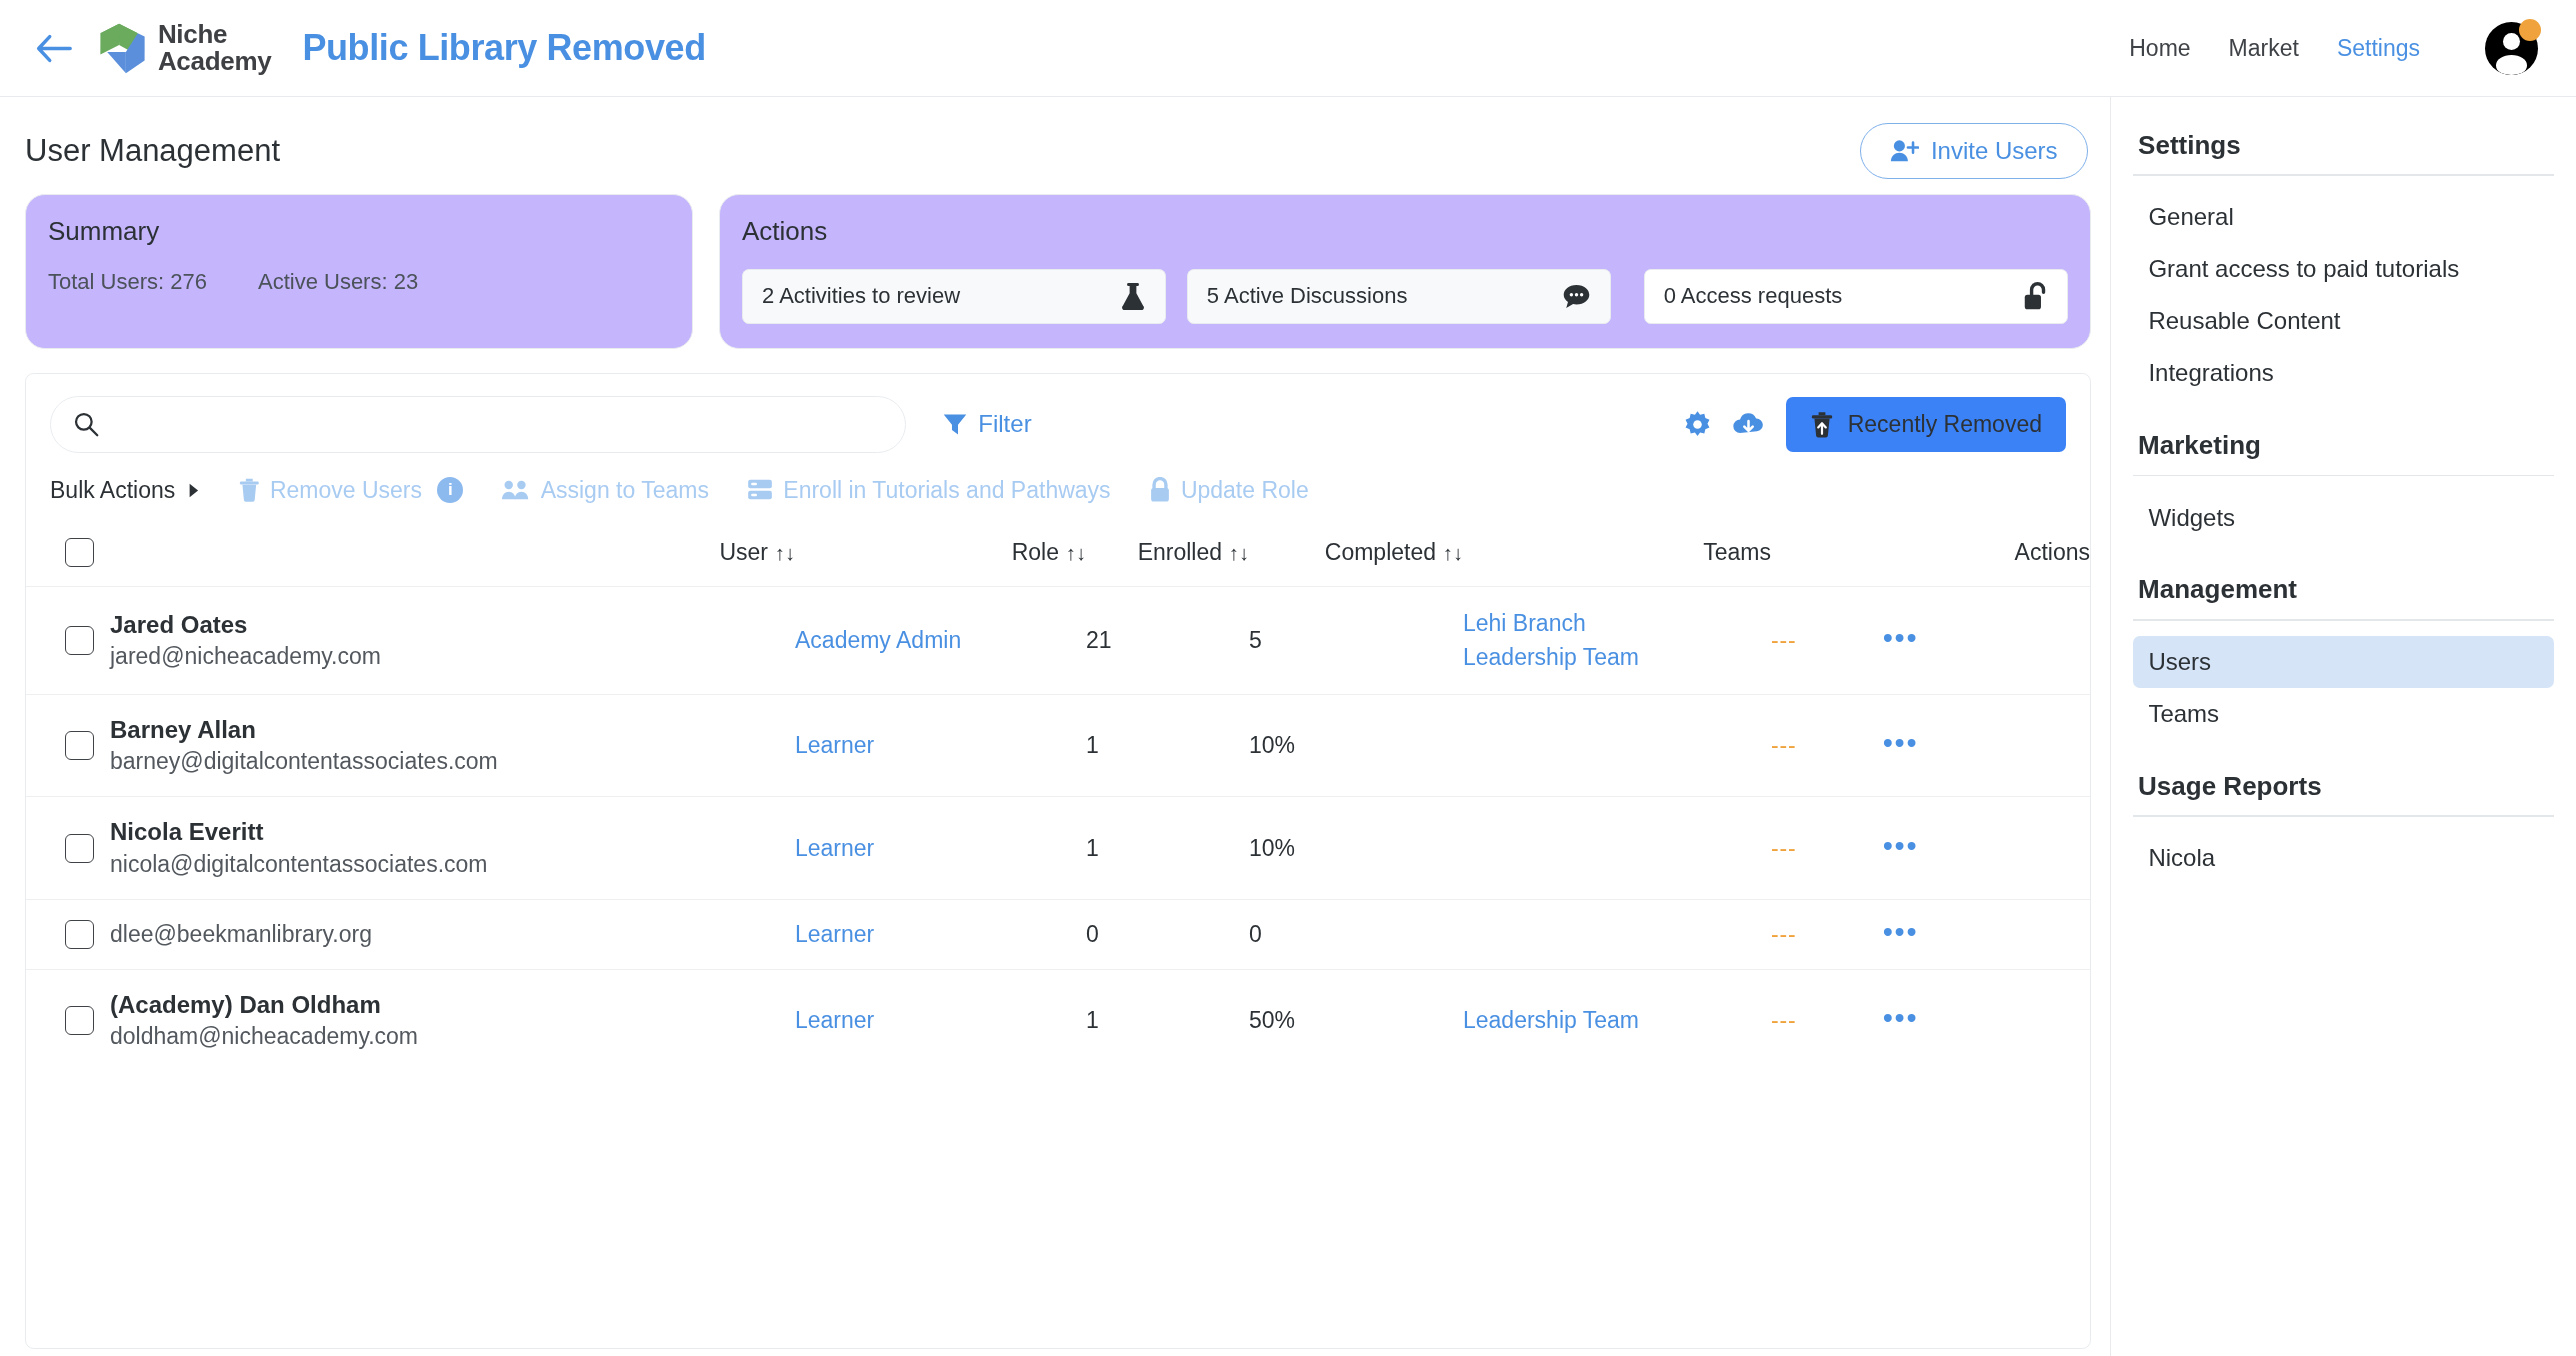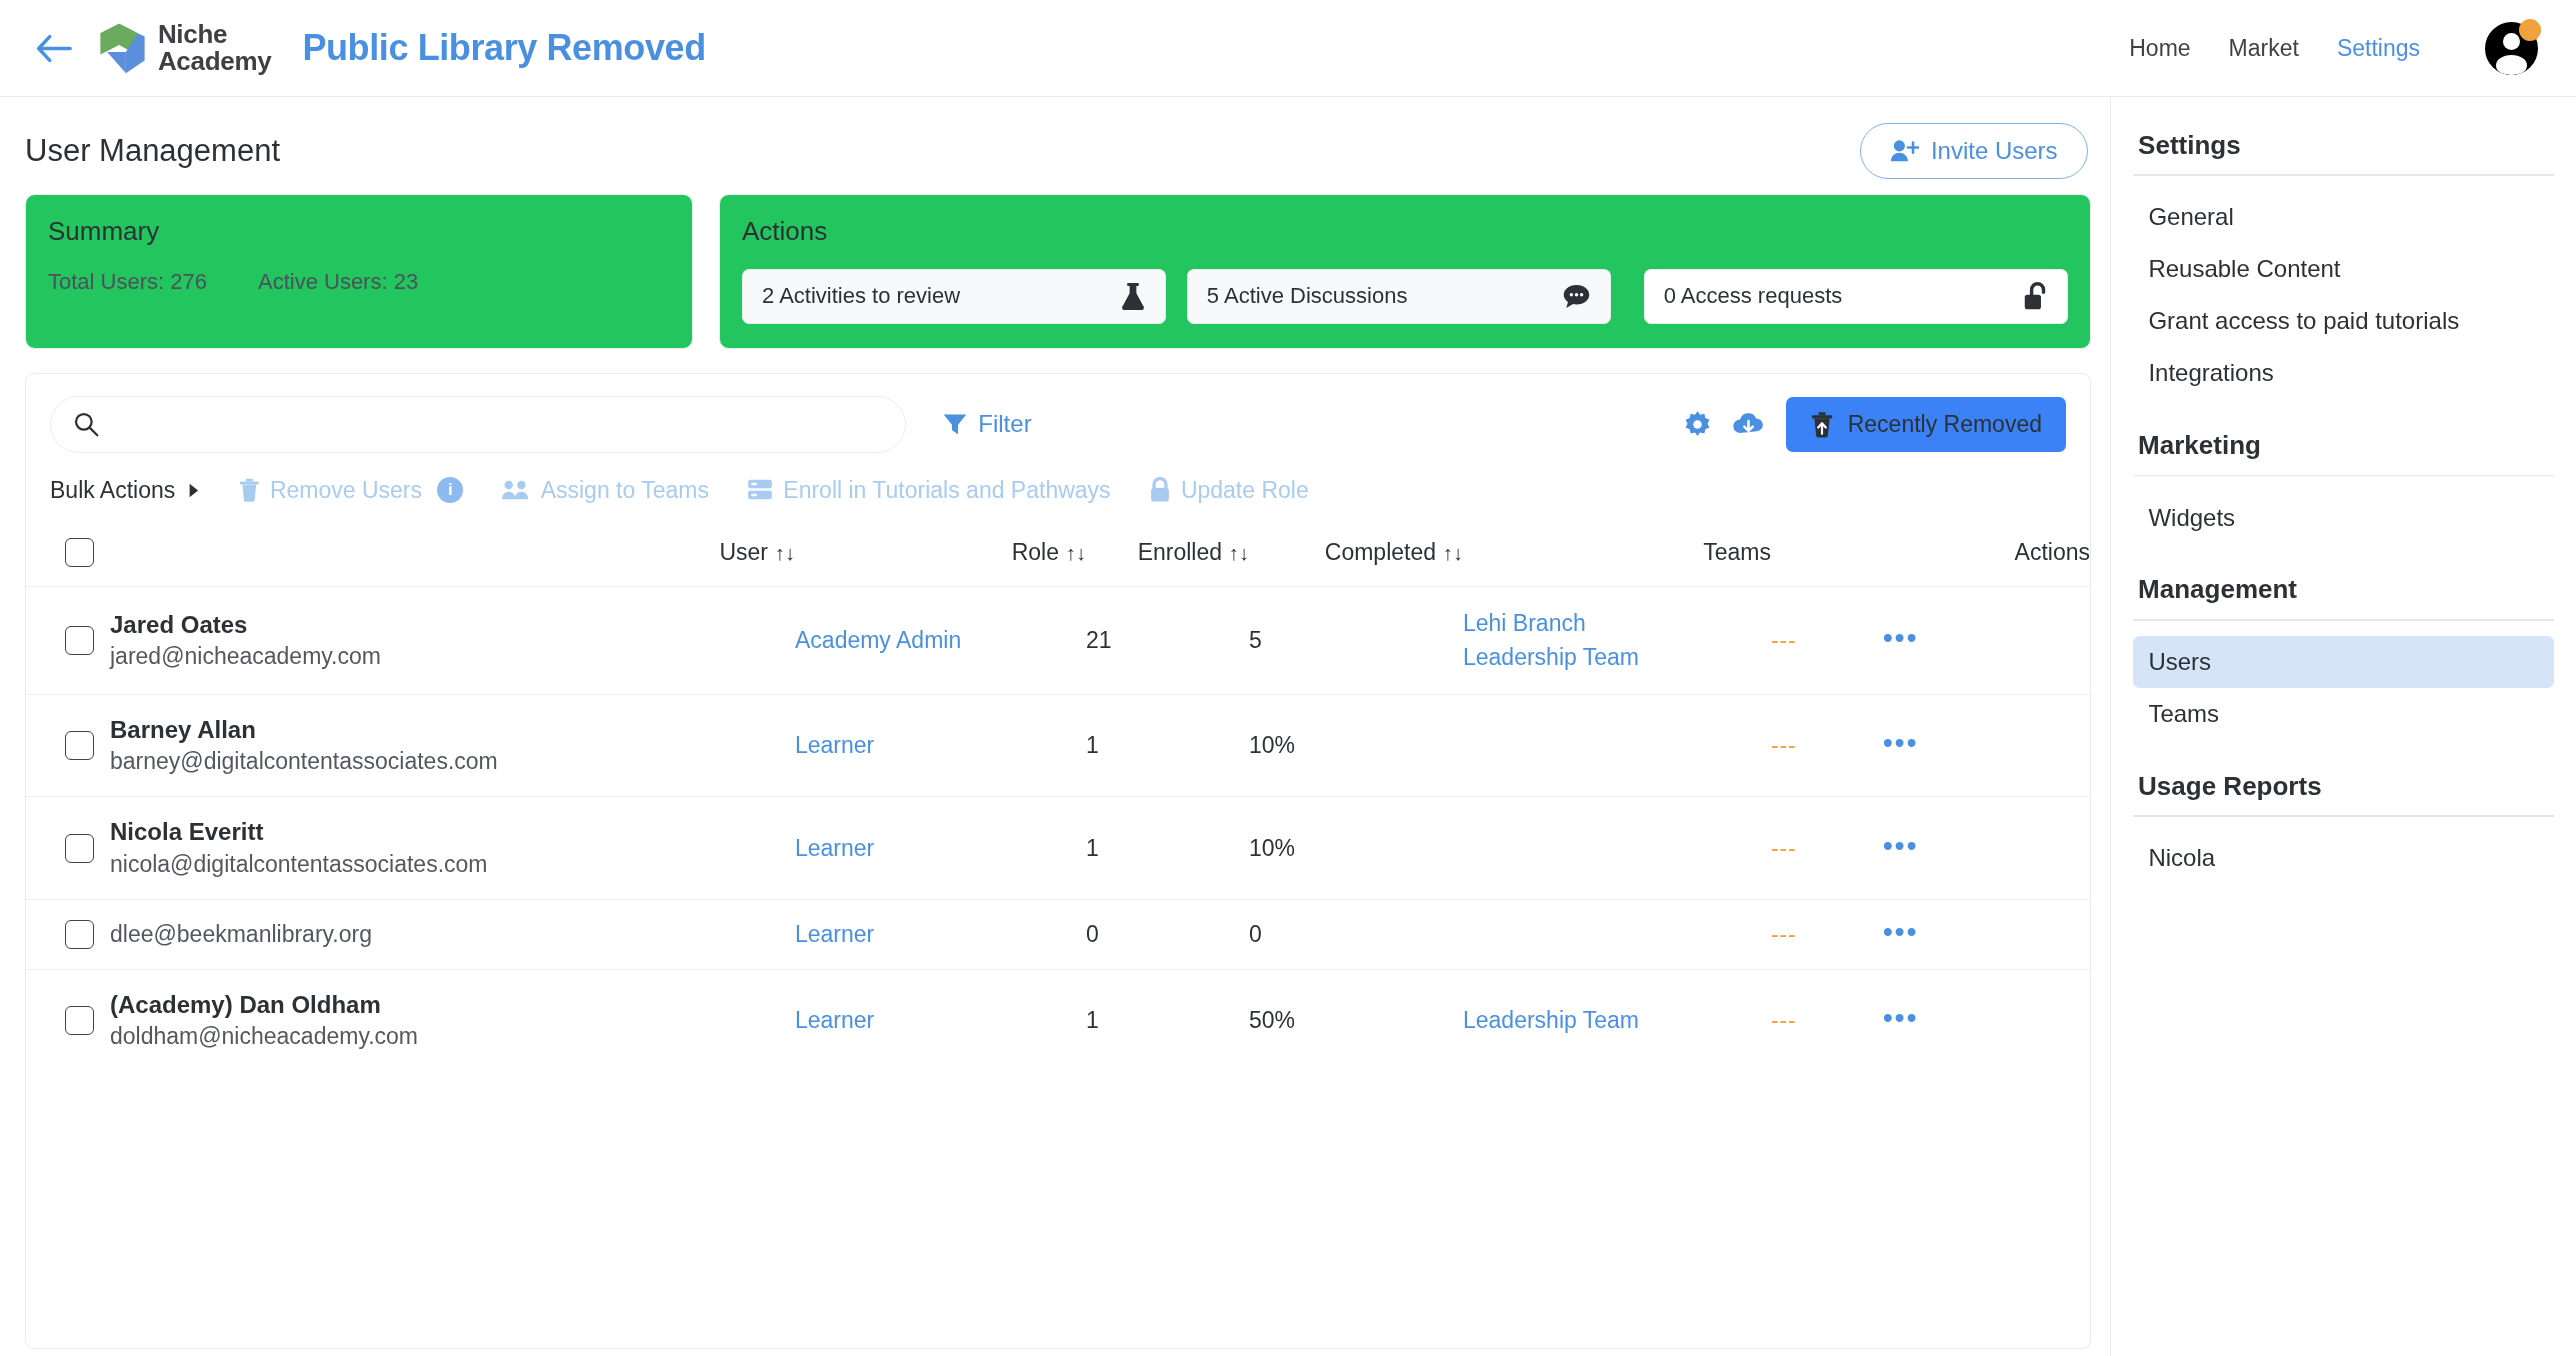--- a/index.html
+++ b/index.html
@@ -50,21 +50,21 @@
   .page-title { font-size: 31px; font-weight: 400; color: #2c3136; }
   .invite-btn {
     margin-left:auto; display:flex; align-items:center; gap:12px;
     border: 1.7px solid #7eb0ea; color:#4a90e2; background:#fff;
     border-radius: 38px; padding: 13px 29px; font-size: 24px; cursor:pointer;
   }
 
   
   .cards-row { display:flex; gap: 26px; align-items:stretch; }
   .card {
-    border:1.7px solid #e9ecef; border-radius: 10px; background:#22c55e; padding: 20.6px 22px 24px 22px;
+    border:1.7px solid #e9ecef; border-radius: 20px; background:#c4b5fd; padding: 20.6px 22px 24px 22px;
   }
   .card.summary { width: 668px; flex:0 0 668px; }
   .card.actions { flex:1 1 auto; }
   .card-title { font-size: 26px; font-weight: 400; color:#2c3136; margin-bottom: 22px; }
   .summary-line { display:flex; gap: 51px; font-size: 22px; color:#4b5259; }
   .action-chips { display:flex; gap: 20.6px; }
   .chip {
     flex:1 1 0; display:flex; align-items:center; justify-content:space-between;
     border:0.9px solid #e9ecef; border-radius:6.9px; background:#f8f9fa;
     padding: 12px 19px; font-size: 22px; color:#2c3136; cursor:pointer; min-height: 53px;
@@ -431,22 +431,22 @@
               </tr>
             </tbody>
         </table>
       </div>
     </div>
 
     <div class="sidebar" id="sidebar">
         <div class="side-head">Settings</div>
         <div class="side-rule"></div>
         <div class="side-item">General</div>
+        <div class="side-item">Grant access to paid tutorials</div>
         <div class="side-item">Reusable Content</div>
-        <div class="side-item">Grant access to paid tutorials</div>
         <div class="side-item">Integrations</div>
         <div class="side-gap"></div>
         <div class="side-head">Marketing</div>
         <div class="side-rule"></div>
         <div class="side-item">Widgets</div>
         <div class="side-gap"></div>
         <div class="side-head">Management</div>
         <div class="side-rule"></div>
         <div class="side-item active">Users</div>
         <div class="side-item">Teams</div>

